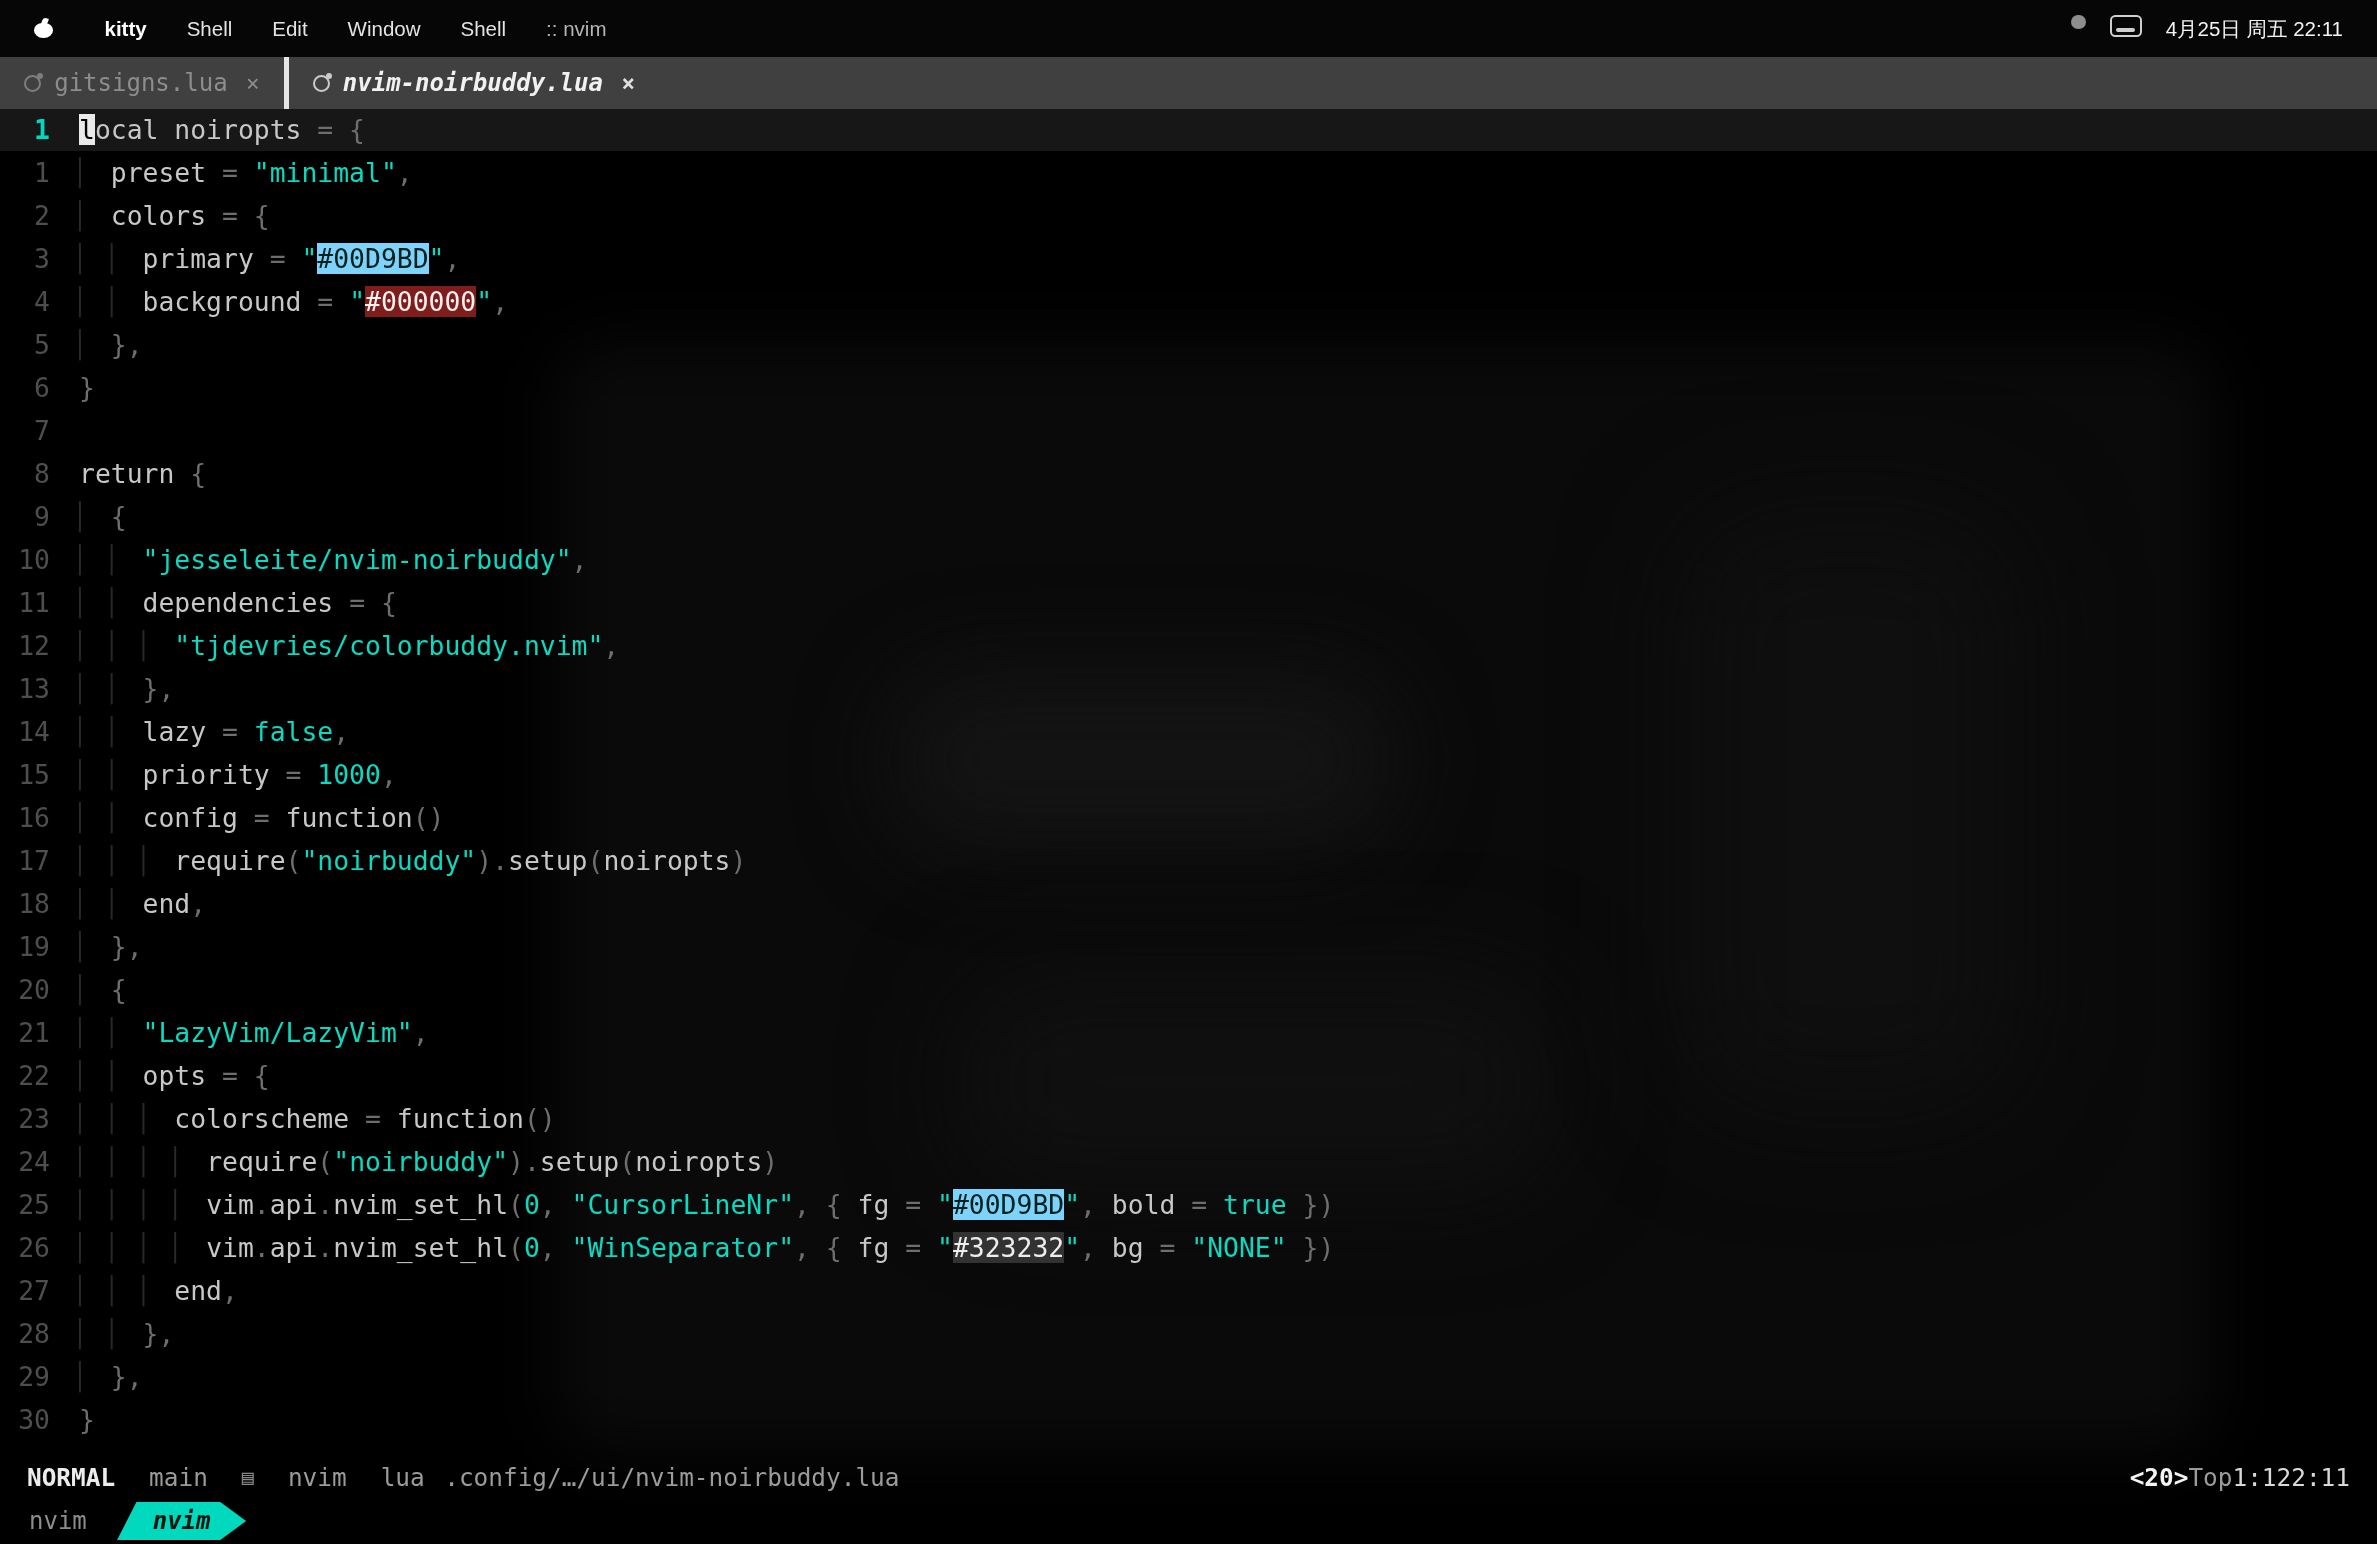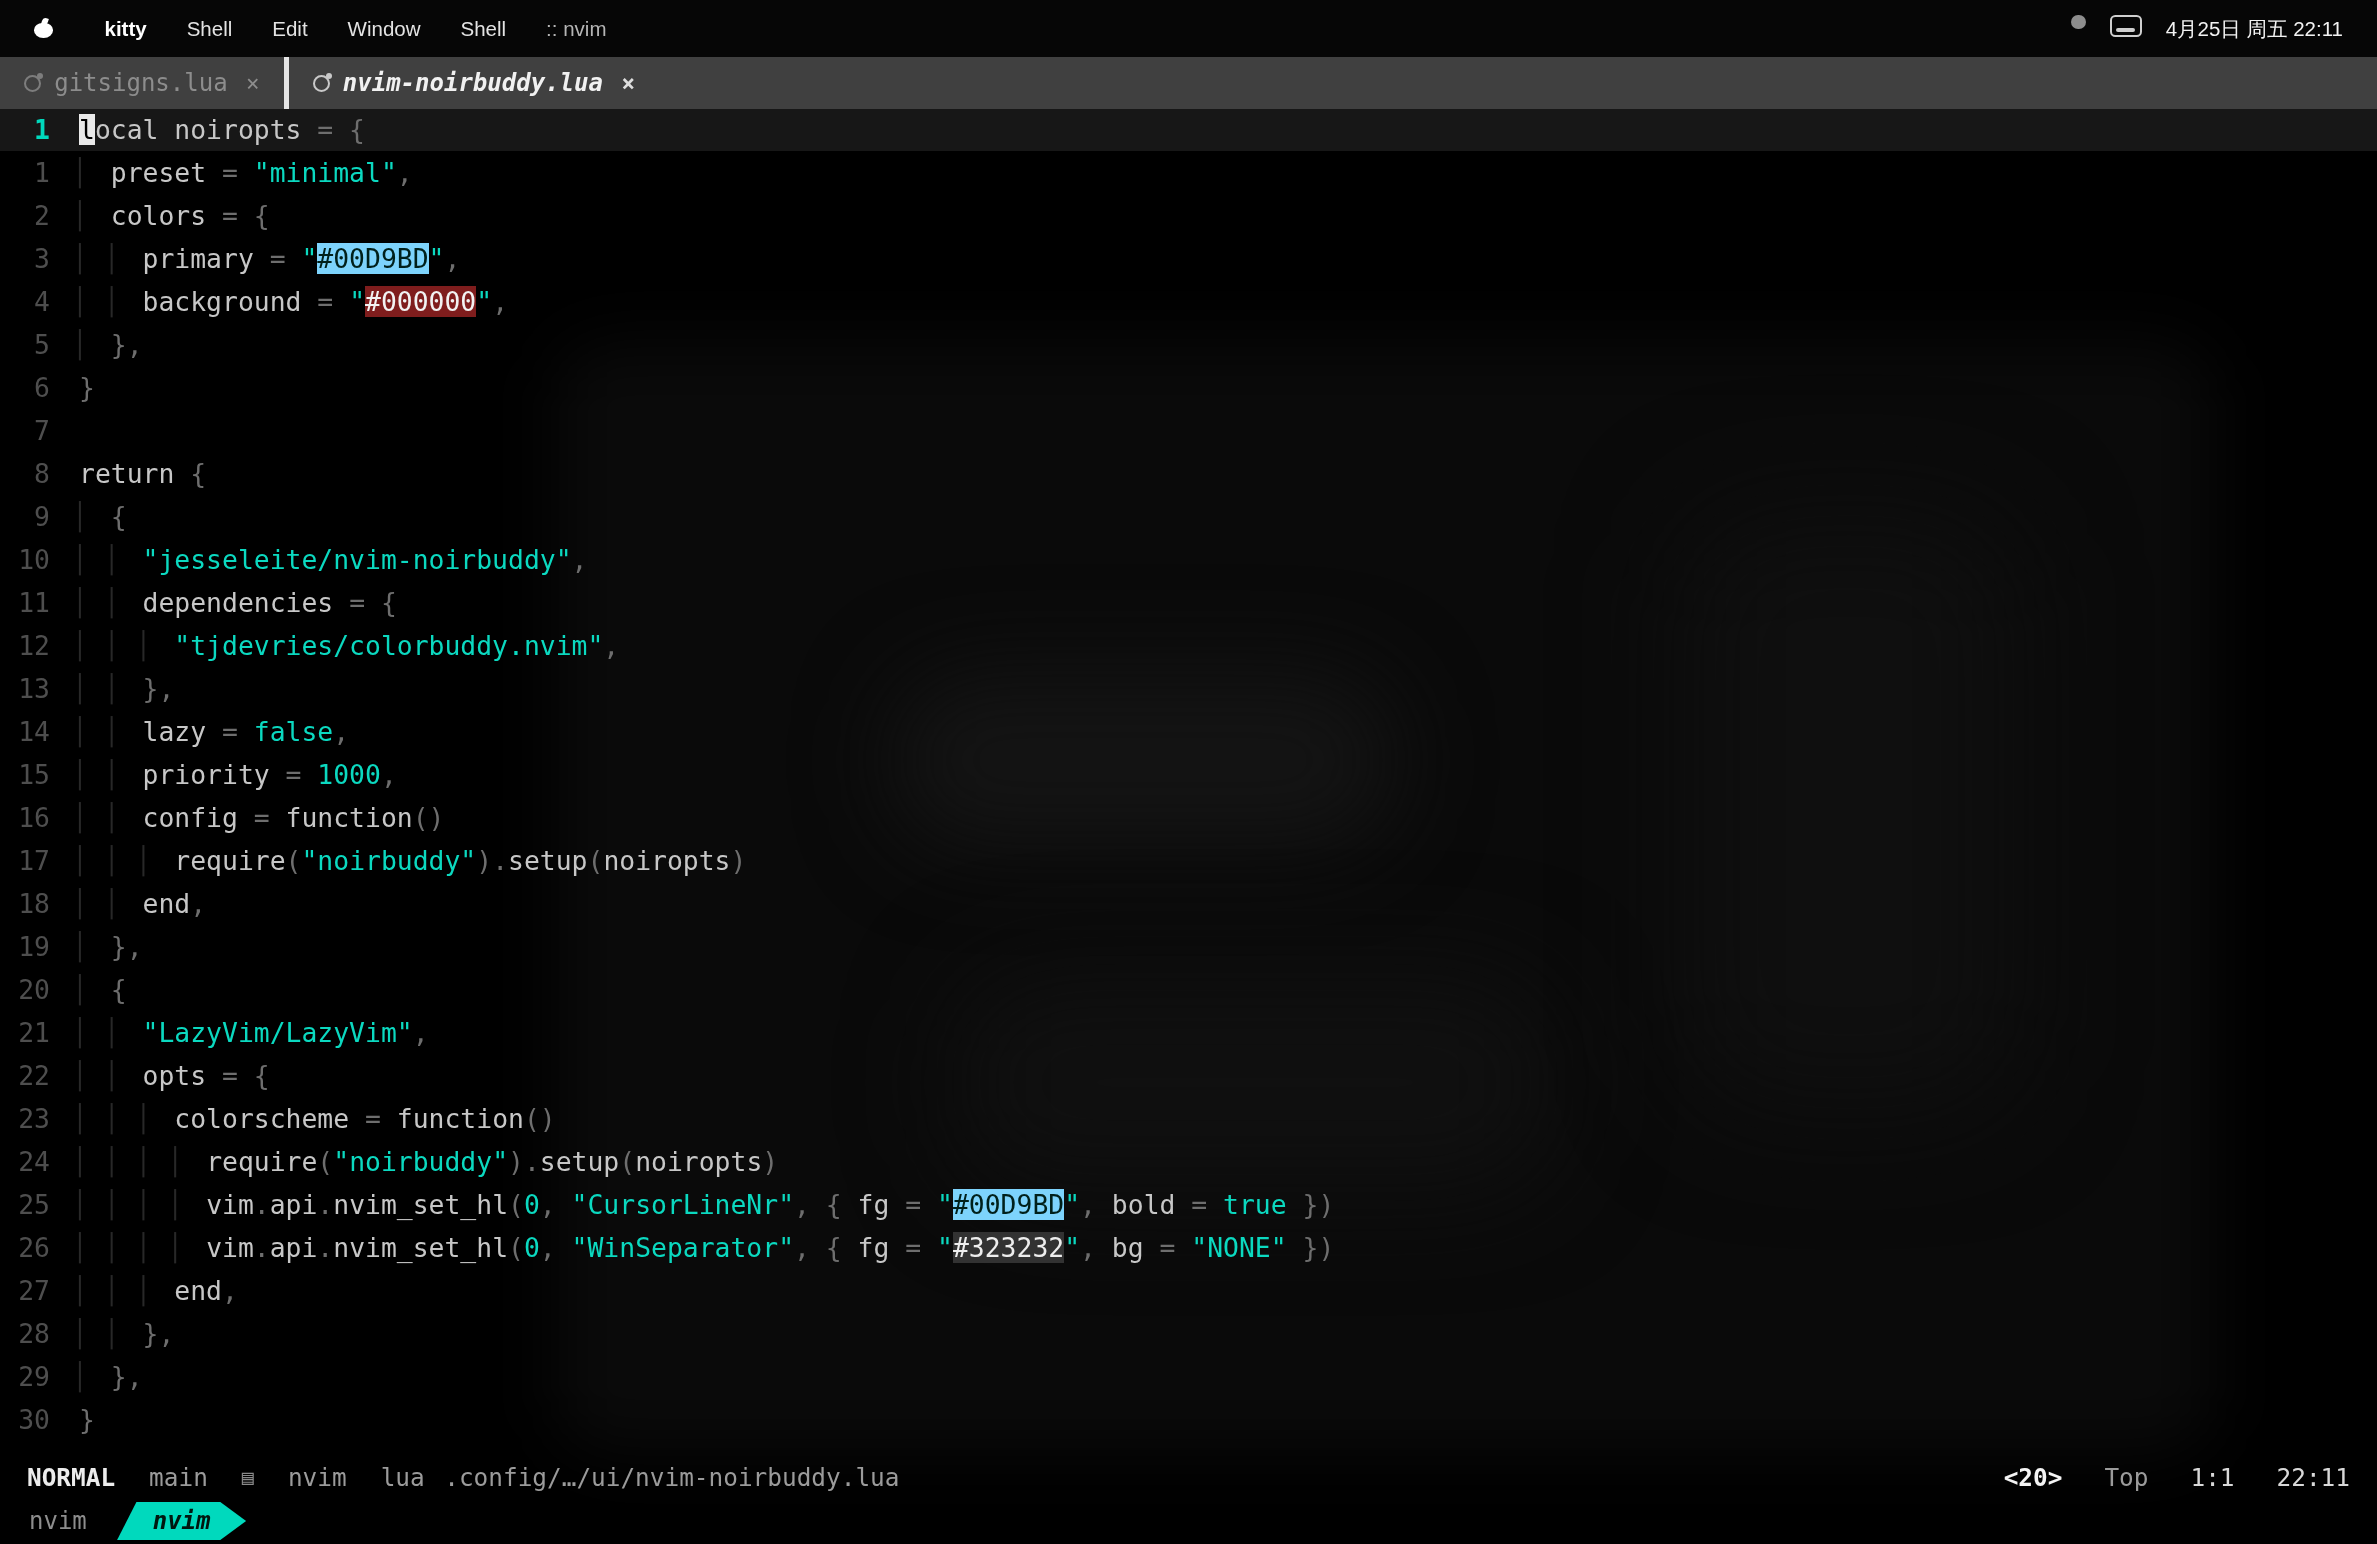--- a/index.html
+++ b/index.html
@@ -64,21 +64,21 @@
   .tk-h1{background:#7dd3fc;color:#00201b}
   .tk-h0{background:#7f1d1d;color:#f2f2f2}
   .tk-h3{background:#323232;color:#ededed}
   .tk-cur{background:#e9e9e9;color:#000}
 
   
   .statusline{position:absolute;left:0;right:0;bottom:46px;height:42px;z-index:4;
     display:flex;align-items:center;gap:34px;padding:0 27px;font-size:24.4px;color:#9b9b9b}
   .sl-mode{color:#ececec;font-weight:bold}
   .sl-icon{font-size:20px;color:#8a8a8a}
-  .sl-right{margin-left:auto;display:flex;align-items:flex-start;gap:42px}
+  .sl-right{margin-left:auto;display:flex;align-items:flex-start;}
   .sl-reg{color:#f4f4f4;font-weight:bold}
   .sl-cursor,.sl-time{color:#d8d8d8}
 
   
   .kittybar{position:absolute;left:0;right:0;bottom:0;height:46px;z-index:4;
     display:flex;align-items:center;font-size:24px;color:#8d8d8d}
   .ktab{padding:0 29px;cursor:default}
   .ktab.active{padding:0;margin-left:1.3px;width:129px;height:38px;background:#00D9BD;
     clip-path:polygon(0 100%,15% 0,80% 0,100% 50%,80% 100%);
     color:#001710;font-weight:bold;font-style:italic;

